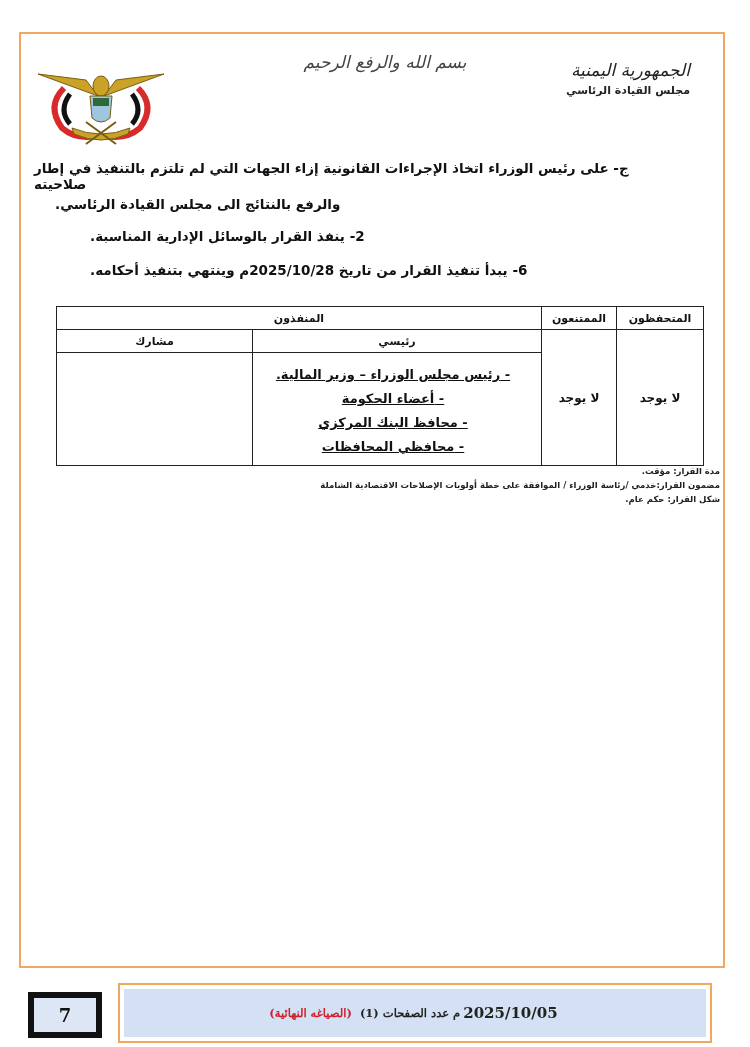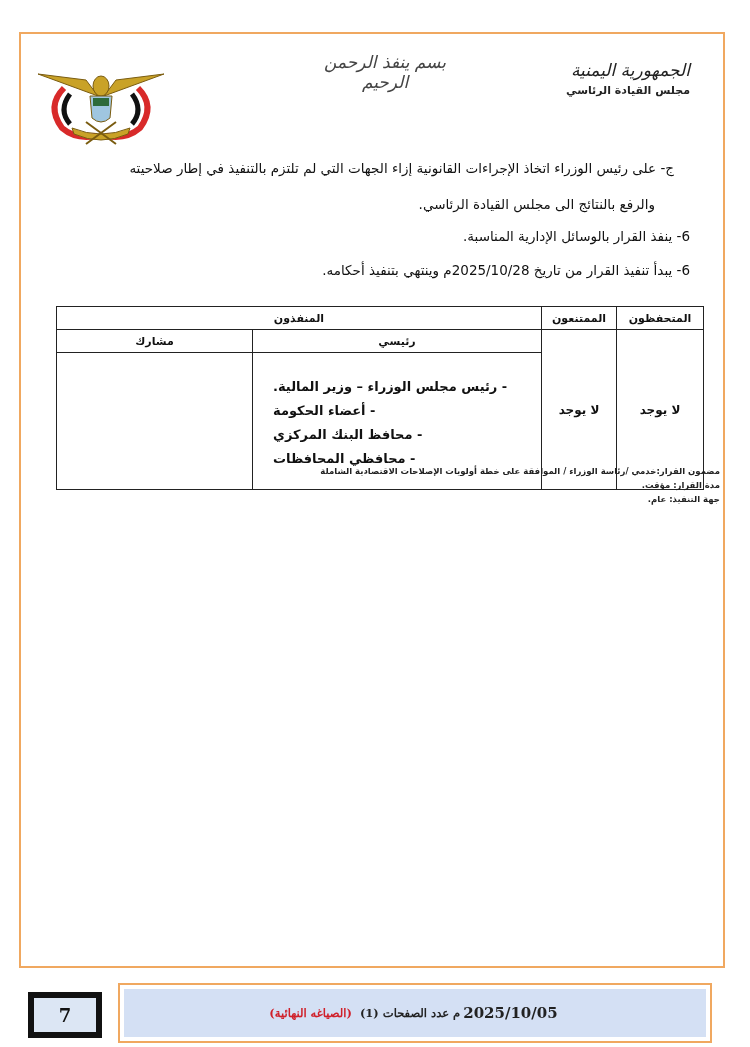--- a/index.html
+++ b/index.html
@@ -6,33 +6,33 @@
     body { width: 750px; height: 1047px; position: relative; overflow: hidden;
            font-family: "DejaVu Sans", sans-serif; color: #111; }
     .page-frame { position: absolute; left: 19px; top: 32px; width: 706px; height: 936px;
                   border: 2px solid #f0a860; box-sizing: border-box; }
     .emblem { position: absolute; left: 36px; top: 66px; width: 130px; height: 80px; }
     .basmala { position: absolute; left: 300px; top: 52px; width: 170px; text-align: center;
                font-family: "DejaVu Serif", serif; font-size: 17px; color: #444; font-style: italic; }
     .header-right { position: absolute; right: 60px; top: 60px; text-align: right; direction: rtl; }
     .header-right .republic { font-family: "DejaVu Serif", serif; font-size: 17px; font-style: italic; color: #222; }
     .header-right .council { font-size: 11px; font-weight: bold; margin-top: 4px; color: #222; }
-    .para { position: absolute; direction: rtl; text-align: right; font-weight: normal; font-size: 13.5px; }
+    .para { position: absolute; direction: rtl; text-align: left; font-weight: bold; font-size: 13.5px; }
     .p1 { right: 76px; top: 160px; width: 640px; }
     .p1b { right: 95px; top: 196px; width: 600px; }
     .p5 { right: 60px; top: 228px; width: 600px; }
     .p6 { right: 60px; top: 262px; width: 600px; }
     table.exec { position: absolute; left: 56px; top: 306px; width: 648px; border-collapse: collapse;
                  direction: rtl; font-size: 11px; font-weight: bold; }
     table.exec td, table.exec th { border: 1.5px solid #222; text-align: center; padding: 2px 4px; }
     table.exec th { font-weight: bold; height: 18px; }
     .col-keep { width: 78px; }
     .col-abstain { width: 66px; }
     .col-main { width: 280px; }
-    .execs-list { list-style: none; margin: 16px; padding: 4px 8px 0 0; text-align: left; font-size: 13px; line-height: 24px; }
+    .execs-list { list-style: none; margin: 4px; padding: 4px 8px 0 0; text-align: center; font-size: 13px; line-height: 24px; text-decoration: underline; }
     .execs-list li::before { content: "-  "; }
     .notes { position: absolute; right: 30px; top: 464px; direction: rtl; text-align: right; font-size: 8.5px; font-weight: bold; line-height: 14px; color: #222; }
     .footer-page { position: absolute; left: 28px; top: 992px; width: 74px; height: 46px; box-sizing: border-box;
                    border: 6px solid #111; background: #dce6f4; display: flex; align-items: center; justify-content: center;
                    font-family: "DejaVu Serif", serif; font-weight: bold; font-size: 18px; }
     .footer-box { position: absolute; left: 118px; top: 983px; width: 594px; height: 60px; box-sizing: border-box;
                   border: 2px solid #f0a860; padding: 4px; }
     .footer-inner { width: 100%; height: 100%; background: #d4e0f4; display: flex; align-items: center; justify-content: center;
                     direction: rtl; font-family: "DejaVu Serif", serif; font-size: 11.5px; font-weight: bold; color: #222; }
     .footer-inner .big { font-size: 15px; margin: 0 3px; }
@@ -50,30 +50,30 @@
   <path d="M96 28 Q108 44 96 58" fill="none" stroke="#111" stroke-width="5"></path>
   <path d="M2 8 L50 14 L62 30 Z" fill="#c9a227" stroke="#7a5c10" stroke-width="1"></path>
   <path d="M128 8 L80 14 L68 30 Z" fill="#c9a227" stroke="#7a5c10" stroke-width="1"></path>
   <ellipse cx="65" cy="20" rx="8" ry="10" fill="#c9a227" stroke="#7a5c10"></ellipse>
   <path d="M54 30 L76 30 L74 52 Q65 60 56 52 Z" fill="#9fc6e0" stroke="#7a5c10"></path>
   <rect x="57" y="32" width="16" height="8" fill="#2d6a3a"></rect>
   <path d="M36 62 Q65 74 94 62 L92 68 Q65 80 38 68 Z" fill="#c9a227" stroke="#7a5c10"></path>
   <path d="M50 78 L80 56 M80 78 L50 56" stroke="#7a5c10" stroke-width="2"></path>
 </svg>
 
-<div class="basmala">بسم ينفذ الرحمن الرحيم</div>
+<div class="basmala">بسم الله والرفع الرحيم</div>
 
 <div class="header-right">
   <div class="republic">الجمهورية اليمنية</div>
   <div class="council">مجلس القيادة الرئاسي</div>
 </div>
 
 <div class="para p1">ج-  على رئيس الوزراء اتخاذ الإجراءات القانونية إزاء الجهات التي لم تلتزم بالتنفيذ في إطار صلاحيته</div>
 <div class="para p1b">والرفع بالنتائج الى مجلس القيادة الرئاسي.</div>
-<div class="para p5">6-  ينفذ القرار بالوسائل الإدارية المناسبة.</div>
+<div class="para p5">2-  ينفذ القرار بالوسائل الإدارية المناسبة.</div>
 <div class="para p6">6-  يبدأ تنفيذ القرار من تاريخ 2025/10/28م وينتهي بتنفيذ أحكامه.</div>
 
 <table class="exec">
   <tbody>
       <tr>
     <th class="col-keep">المتحفظون</th>
     <th class="col-abstain">الممتنعون</th>
     <th colspan="2">المنفذون</th>
   </tr>
   <tr>
@@ -90,23 +90,23 @@
         <li>محافظ البنك المركزي</li>
         <li>محافظي المحافظات</li>
       </ul>
     </td>
     <td></td>
   </tr>
 </tbody>
   </table>
 
 <div class="notes">
+  <div>مدة القرار: مؤقت.</div>
   <div>مضمون القرار:خدمي /رئاسة الوزراء / الموافقة على خطة أولويات الإصلاحات الاقتصادية الشاملة</div>
-  <div>مدة القرار: مؤقت.</div>
-  <div>جهة التنفيذ: عام.</div>
+  <div>شكل القرار: حكم عام.</div>
 </div>
 
 <div class="footer-page">7</div>
 
 <div class="footer-box">
   <div class="footer-inner">
     <span class="big">2025/10/05</span>
     <span>م عدد الصفحات (1)</span>
     <span class="final">(الصياغه النهائية)</span>
   </div>

